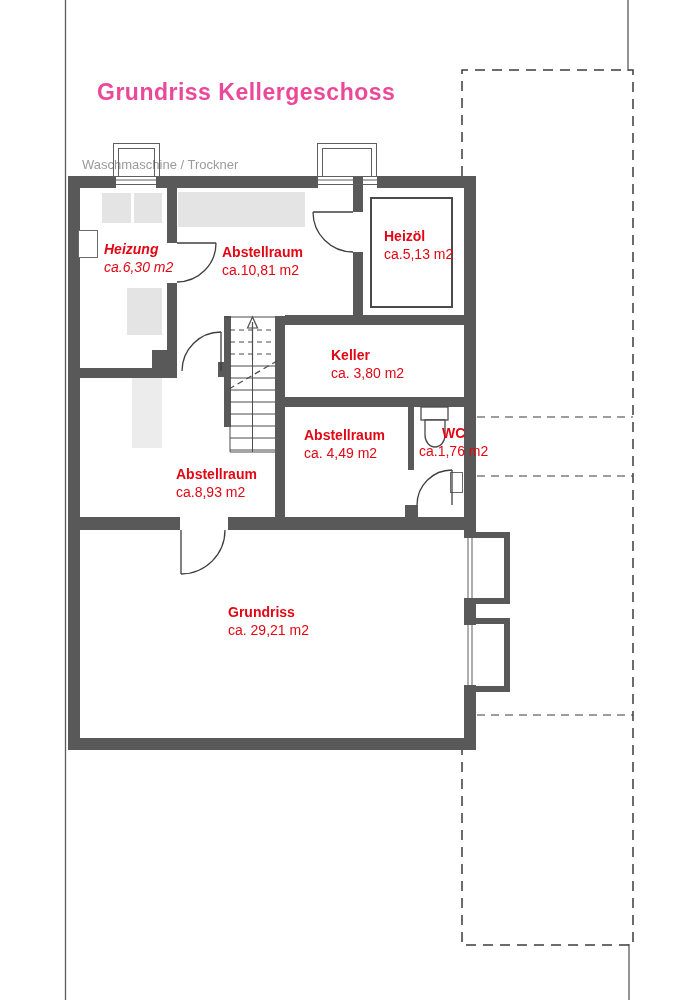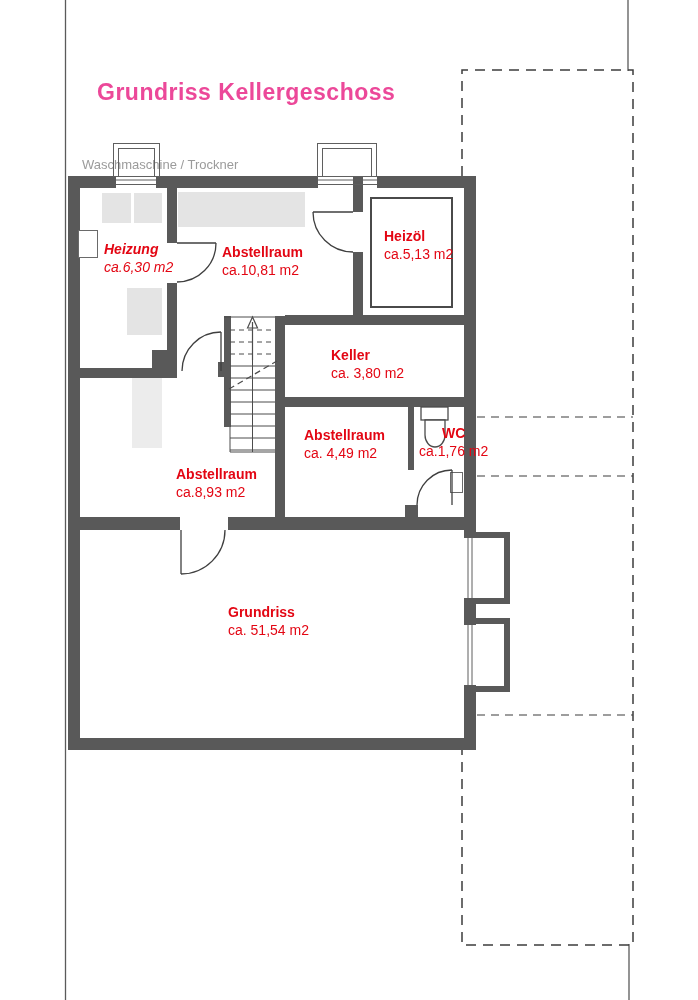--- a/index.html
+++ b/index.html
@@ -186,16 +186,16 @@
   <div class="room-label" style="left:419px;top:424px;text-align:center;">
     <span class="nm">WC</span>
     <span class="ar">ca.1,76 m2</span>
   </div>
   <div class="room-label" style="left:176px;top:465px;">
     <span class="nm">Abstellraum</span>
     <span class="ar">ca.8,93 m2</span>
   </div>
   <div class="room-label" style="left:228px;top:603px;">
     <span class="nm">Grundriss</span>
-    <span class="ar">ca. 51,54 m2</span>
+    <span class="ar">ca. 29,21 m2</span>
   </div>
 
 </div>
 
 </body></html>

